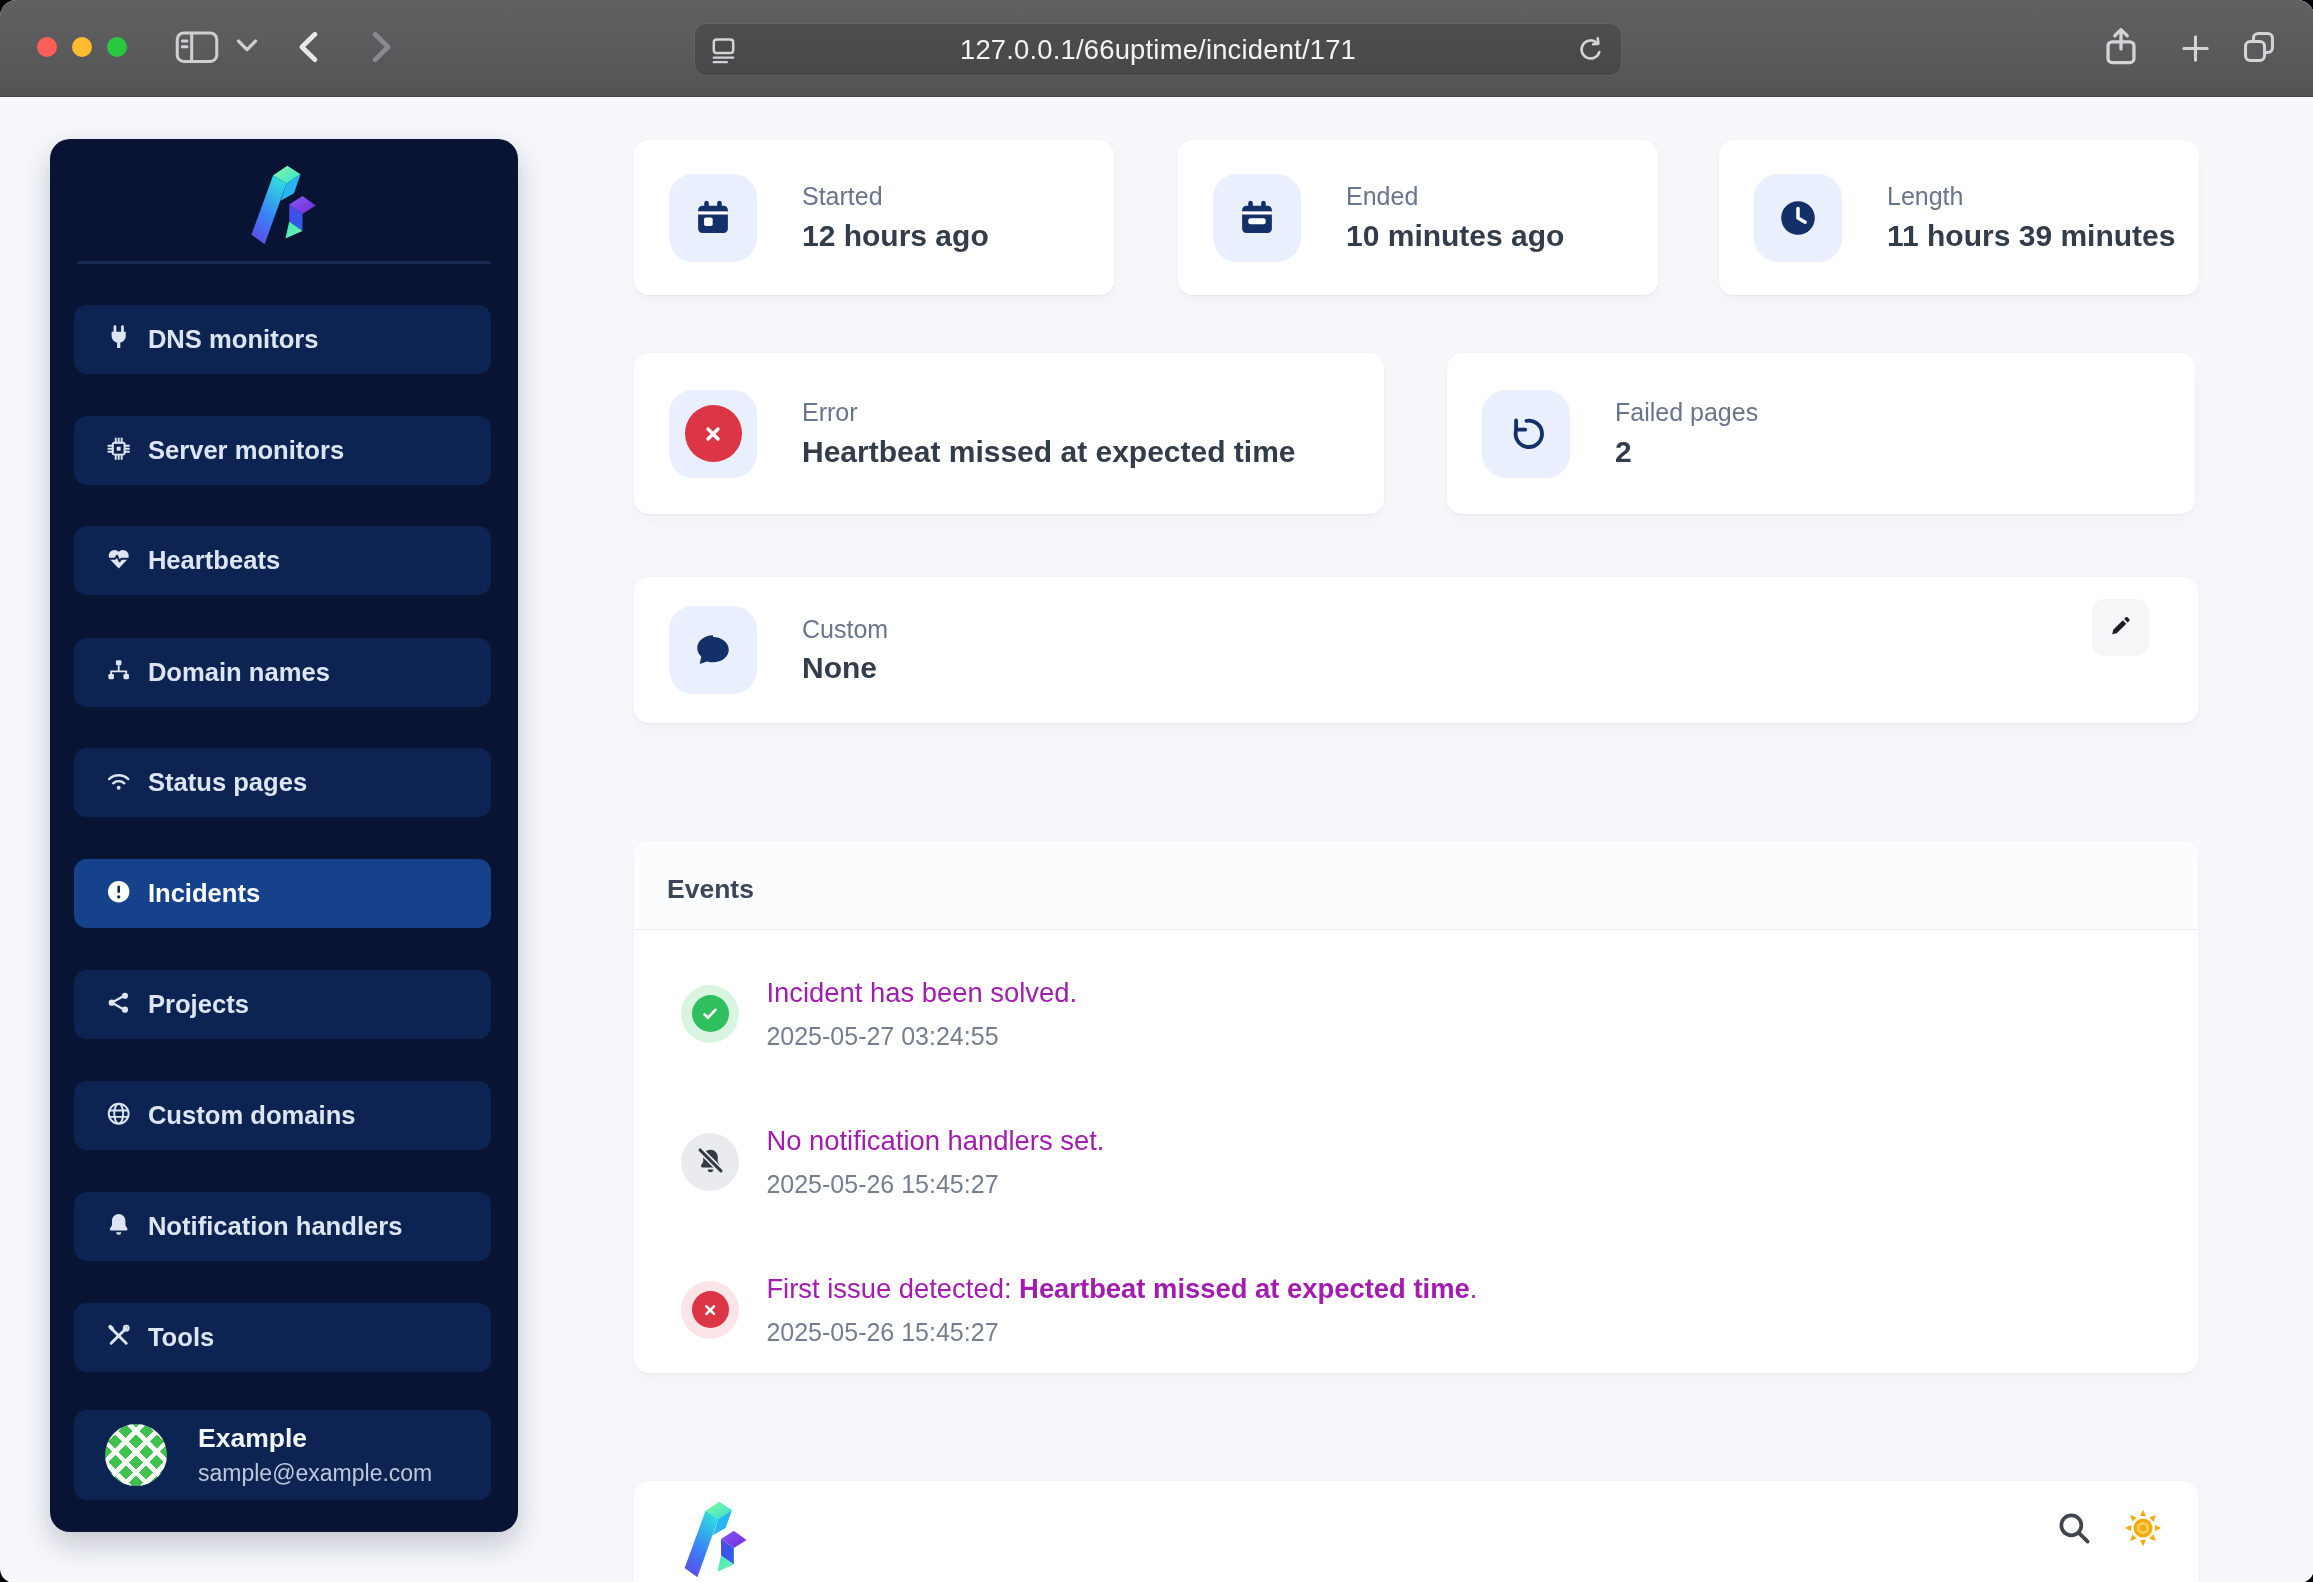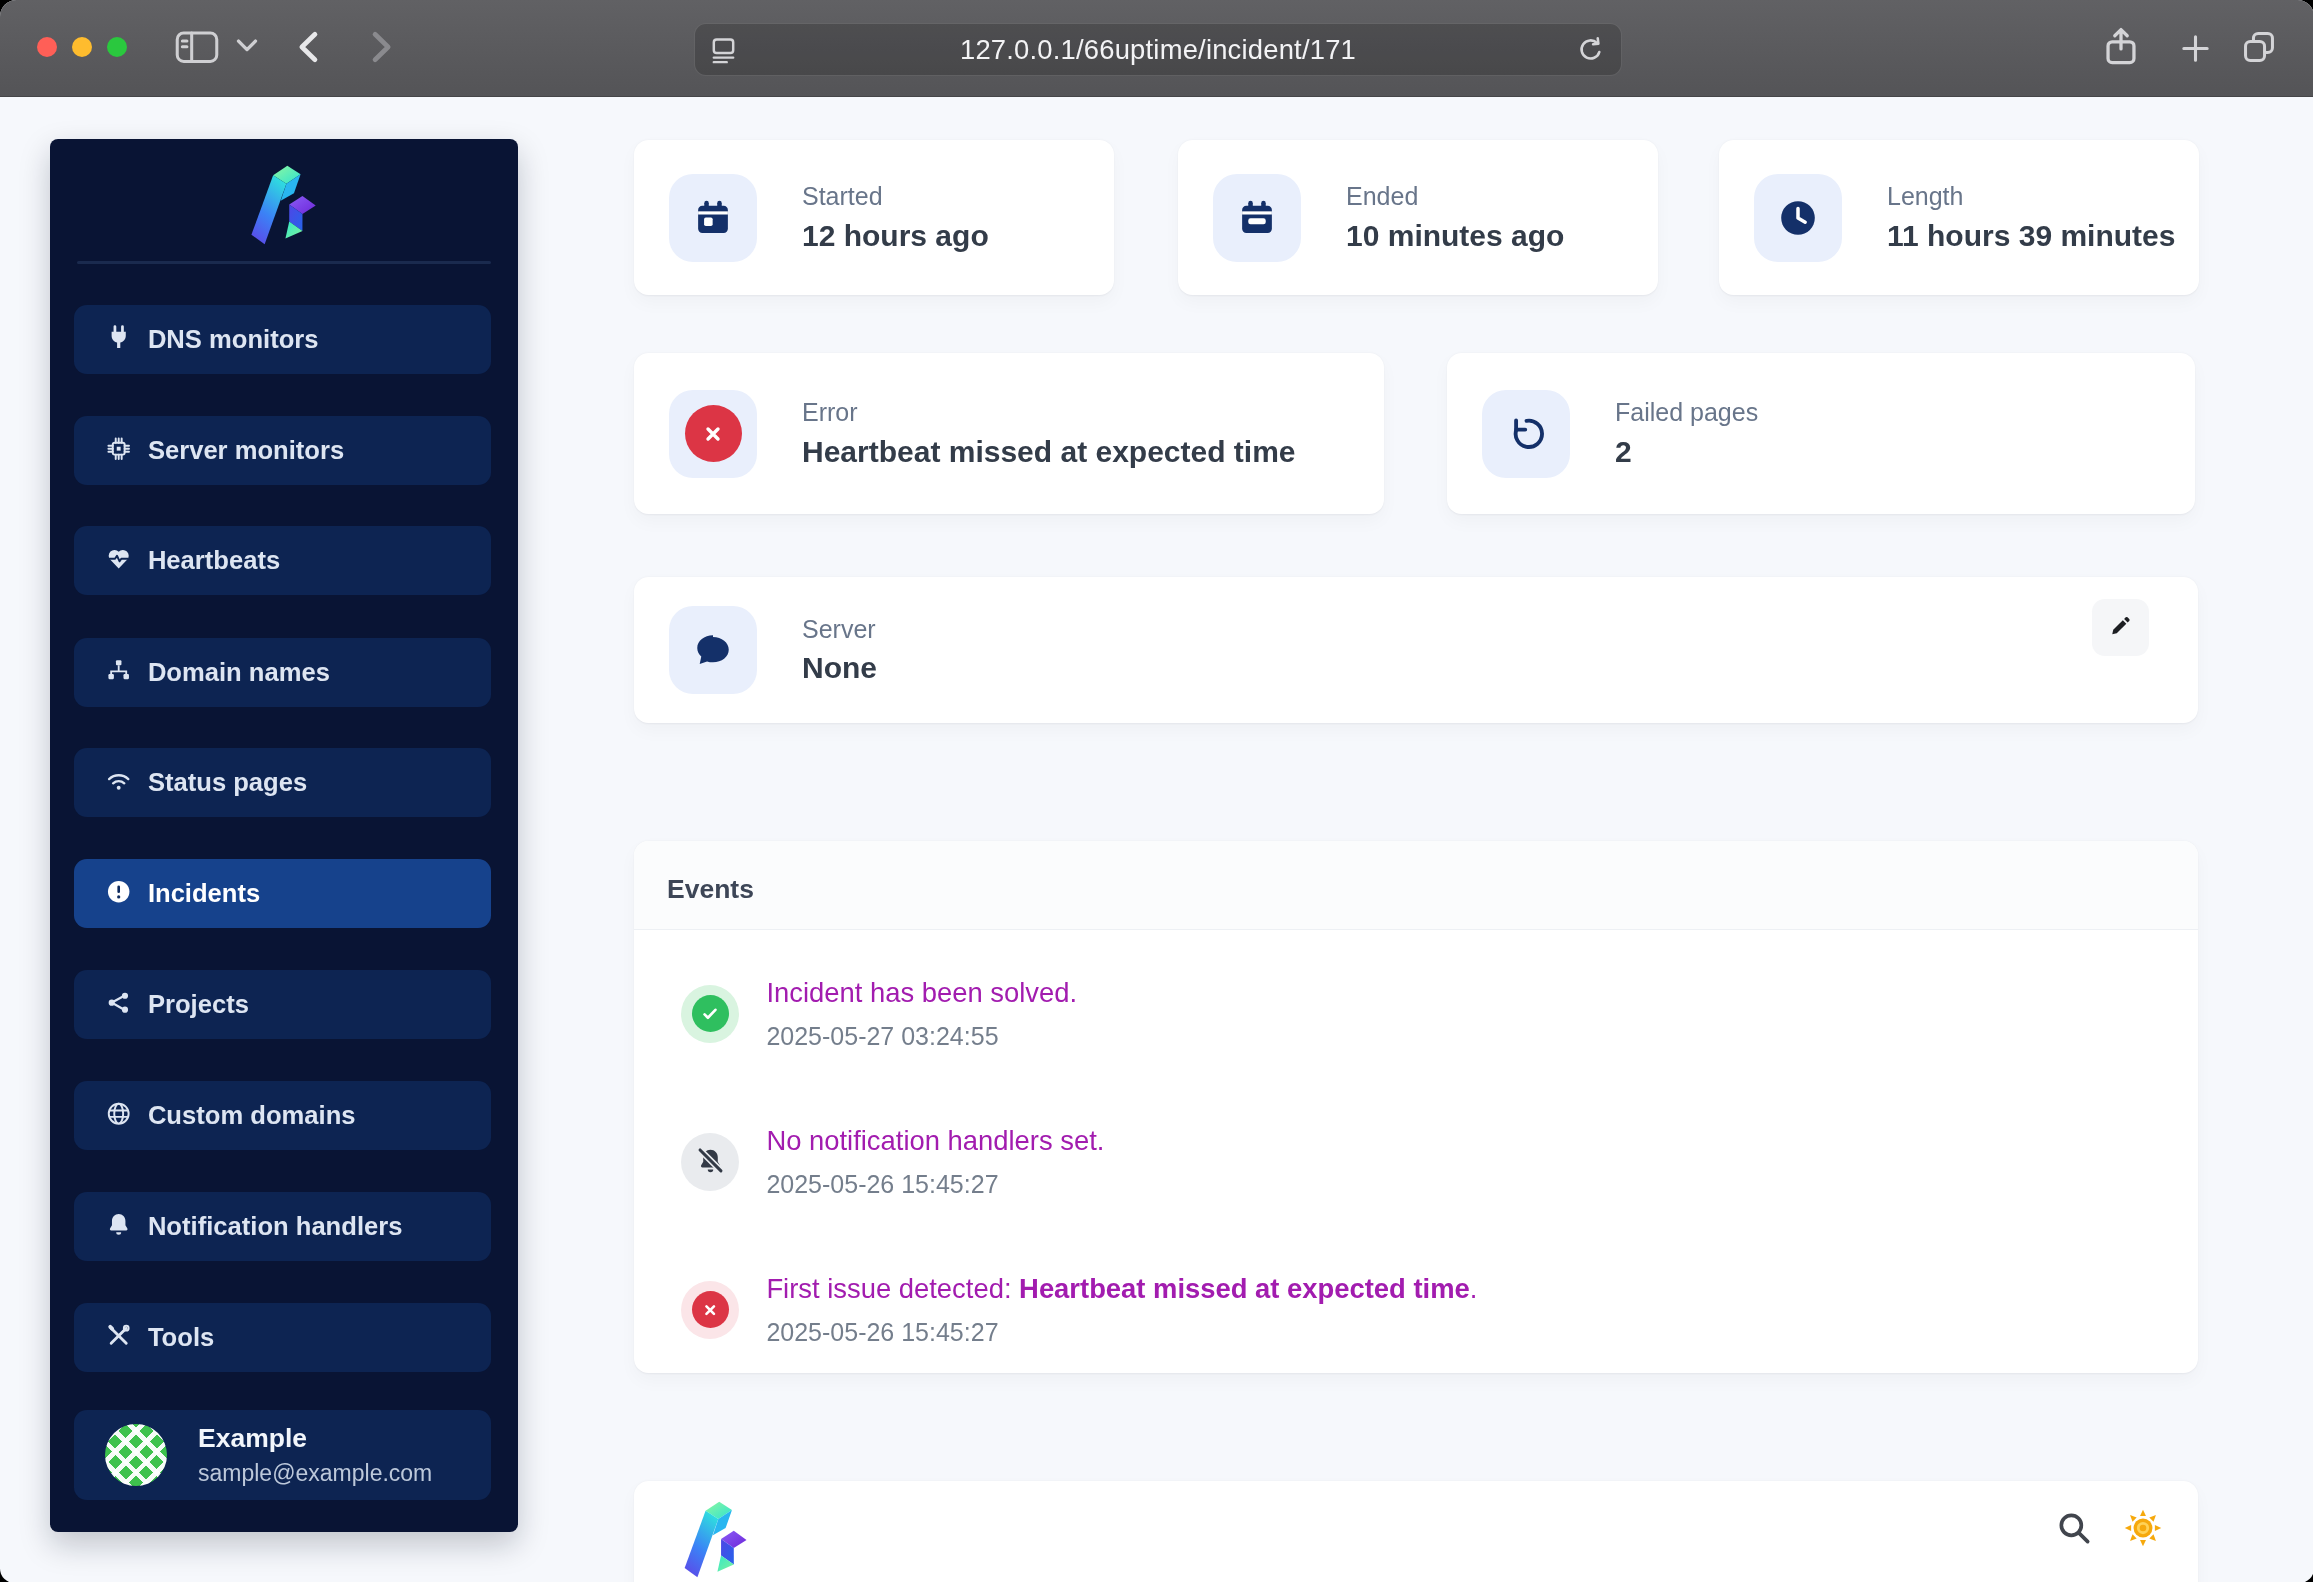--- a/index.html
+++ b/index.html
@@ -19,21 +19,21 @@
   .chromebtn { position:absolute; background:none; border:none; cursor:default; }
   .urlfield { position:absolute; left:694px; top:23px; width:928px; height:53px;
               border-radius:12px; background:rgba(0,0,0,.17); border:0.9px solid rgba(255,255,255,.13);
               display:flex; align-items:center; justify-content:center; }
   .urltext { color:#f3f3f5; font-size:27.4px; letter-spacing:0.2px; }
   .urlicon-left { position:absolute; left:12.8px; top:11px; }
   .urlicon-right { position:absolute; right:14.6px; top:11px; }
 
   
   .sidebar { position:absolute; left:50px; top:139px; width:468px; height:1393px;
-             border-radius:8px; background:#091434; box-shadow:0 12.8px 31px rgba(8,16,38,.22); }
+             border-radius:20px; background:#091434; box-shadow:0 12.8px 31px rgba(8,16,38,.22); }
   .logo-main { position:absolute; left:184px; top:22px; }
   .side-divider { position:absolute; left:27.4px; right:27.4px; top:122px; height:2.7px;
                   border-radius:1.8px; background:#1a2a4e; }
   .nav-item { position:absolute; left:24px; width:417px; height:69px; border-radius:12.8px;
               background:#0d2452; display:flex; align-items:center; padding-left:31px; gap:15.5px;
               cursor:pointer; border:none; }
   .nav-item.active { background:#16428c; }
   .nav-label { color:#dde5f2; font-size:25.6px; font-weight:600; }
   .nav-item.active .nav-label { color:#ffffff; }
   .user-card { position:absolute; left:24px; top:1271px; width:417px; height:90px; border-radius:12.8px;
@@ -406,21 +406,21 @@
   </section>
 
   <section class="card" style="left:634px; top:577px; width:1564px; height:146px;">
     <div class="statflex" style="padding-left:35px;">
       <span class="tile">
         <svg width="42" height="42" viewBox="0 0 24 24" fill="#143069">
           <path d="M12 3.6c-5 0-9 3.2-9 7.2 0 1.9.9 3.6 2.3 4.9L4.4 20l4.2-1.5c1 .3 2.2.5 3.4.5 5 0 9-3.2 9-7.2s-4-7.2-9-7.2z"></path>
         </svg>
       </span>
       <span>
-        <div class="stat-label">Server</div>
+        <div class="stat-label">Custom</div>
         <div class="stat-value">None</div>
       </span>
     </div>
     <button class="edit-btn">
       <span>
         <svg width="25.6" height="25.6" viewBox="0 0 24 24" fill="#1d1f23">
           <path d="M4.9 15.8 4 20l4.2-.9 9-9-3.3-3.3z"></path>
           <path d="M15.1 5.6l3.3 3.3 1.5-1.5a1.2 1.2 0 0 0 0-1.7l-1.6-1.6a1.2 1.2 0 0 0-1.7 0z"></path>
         </svg>
       </span>

